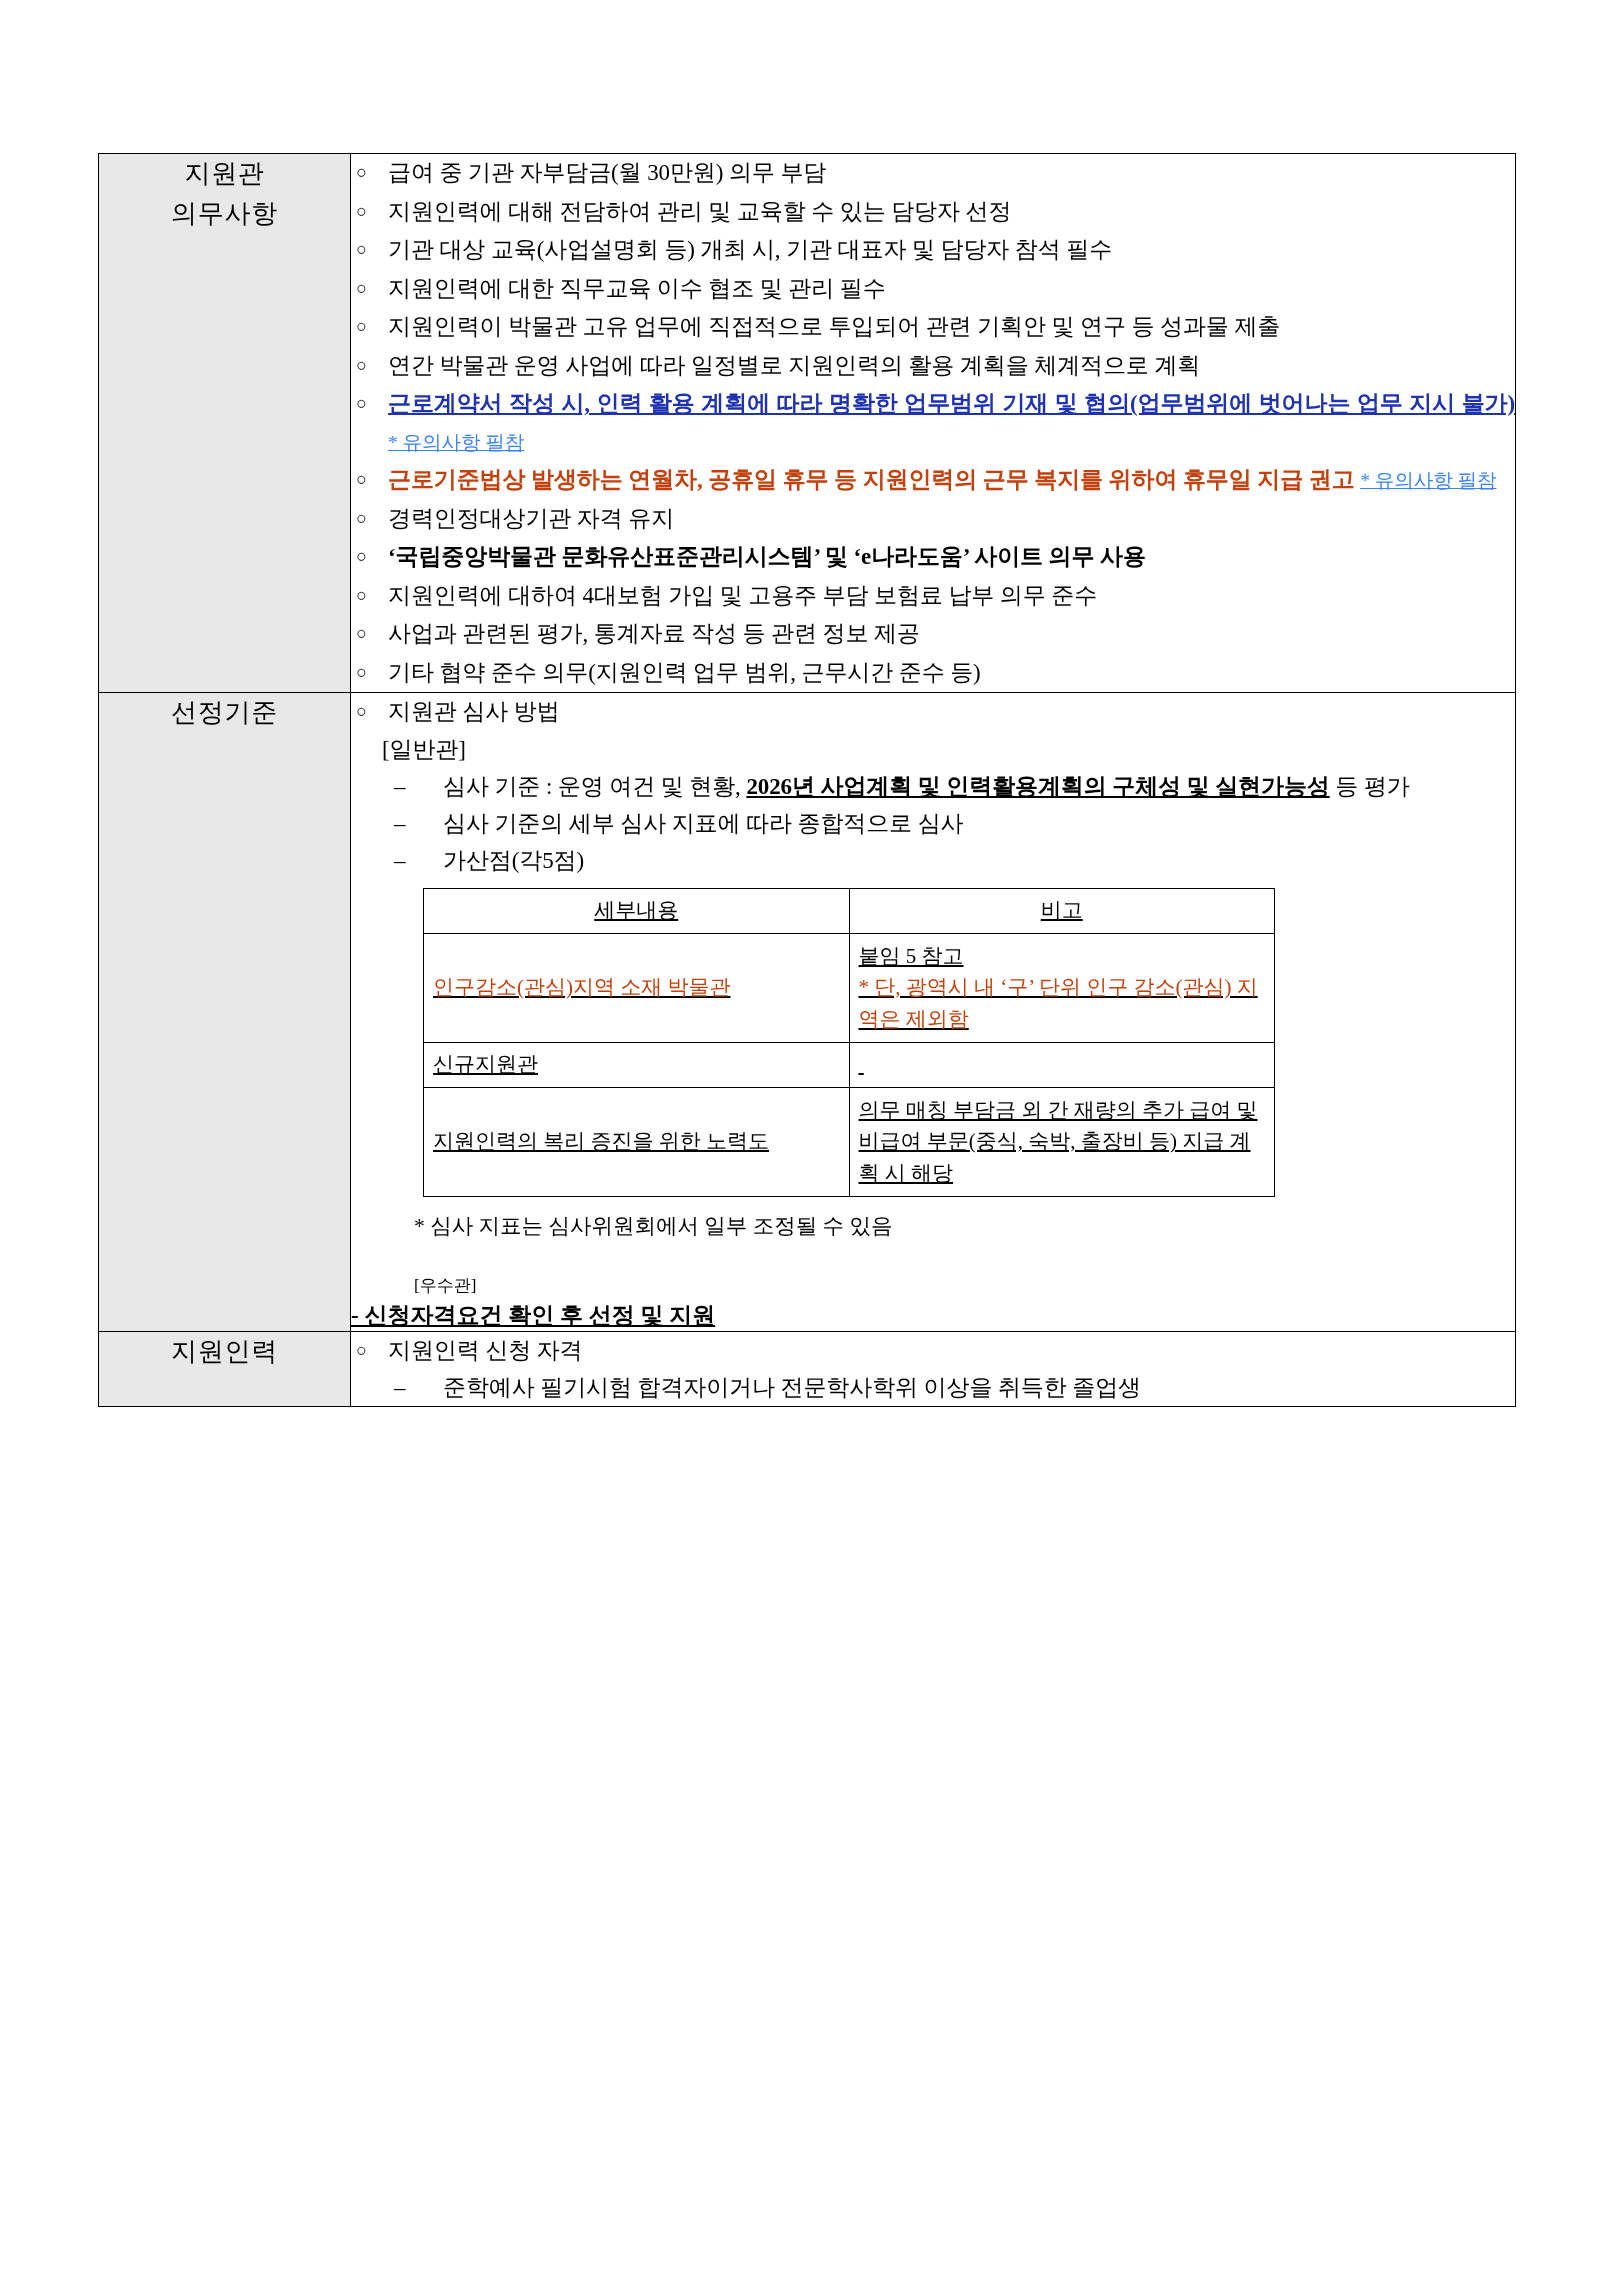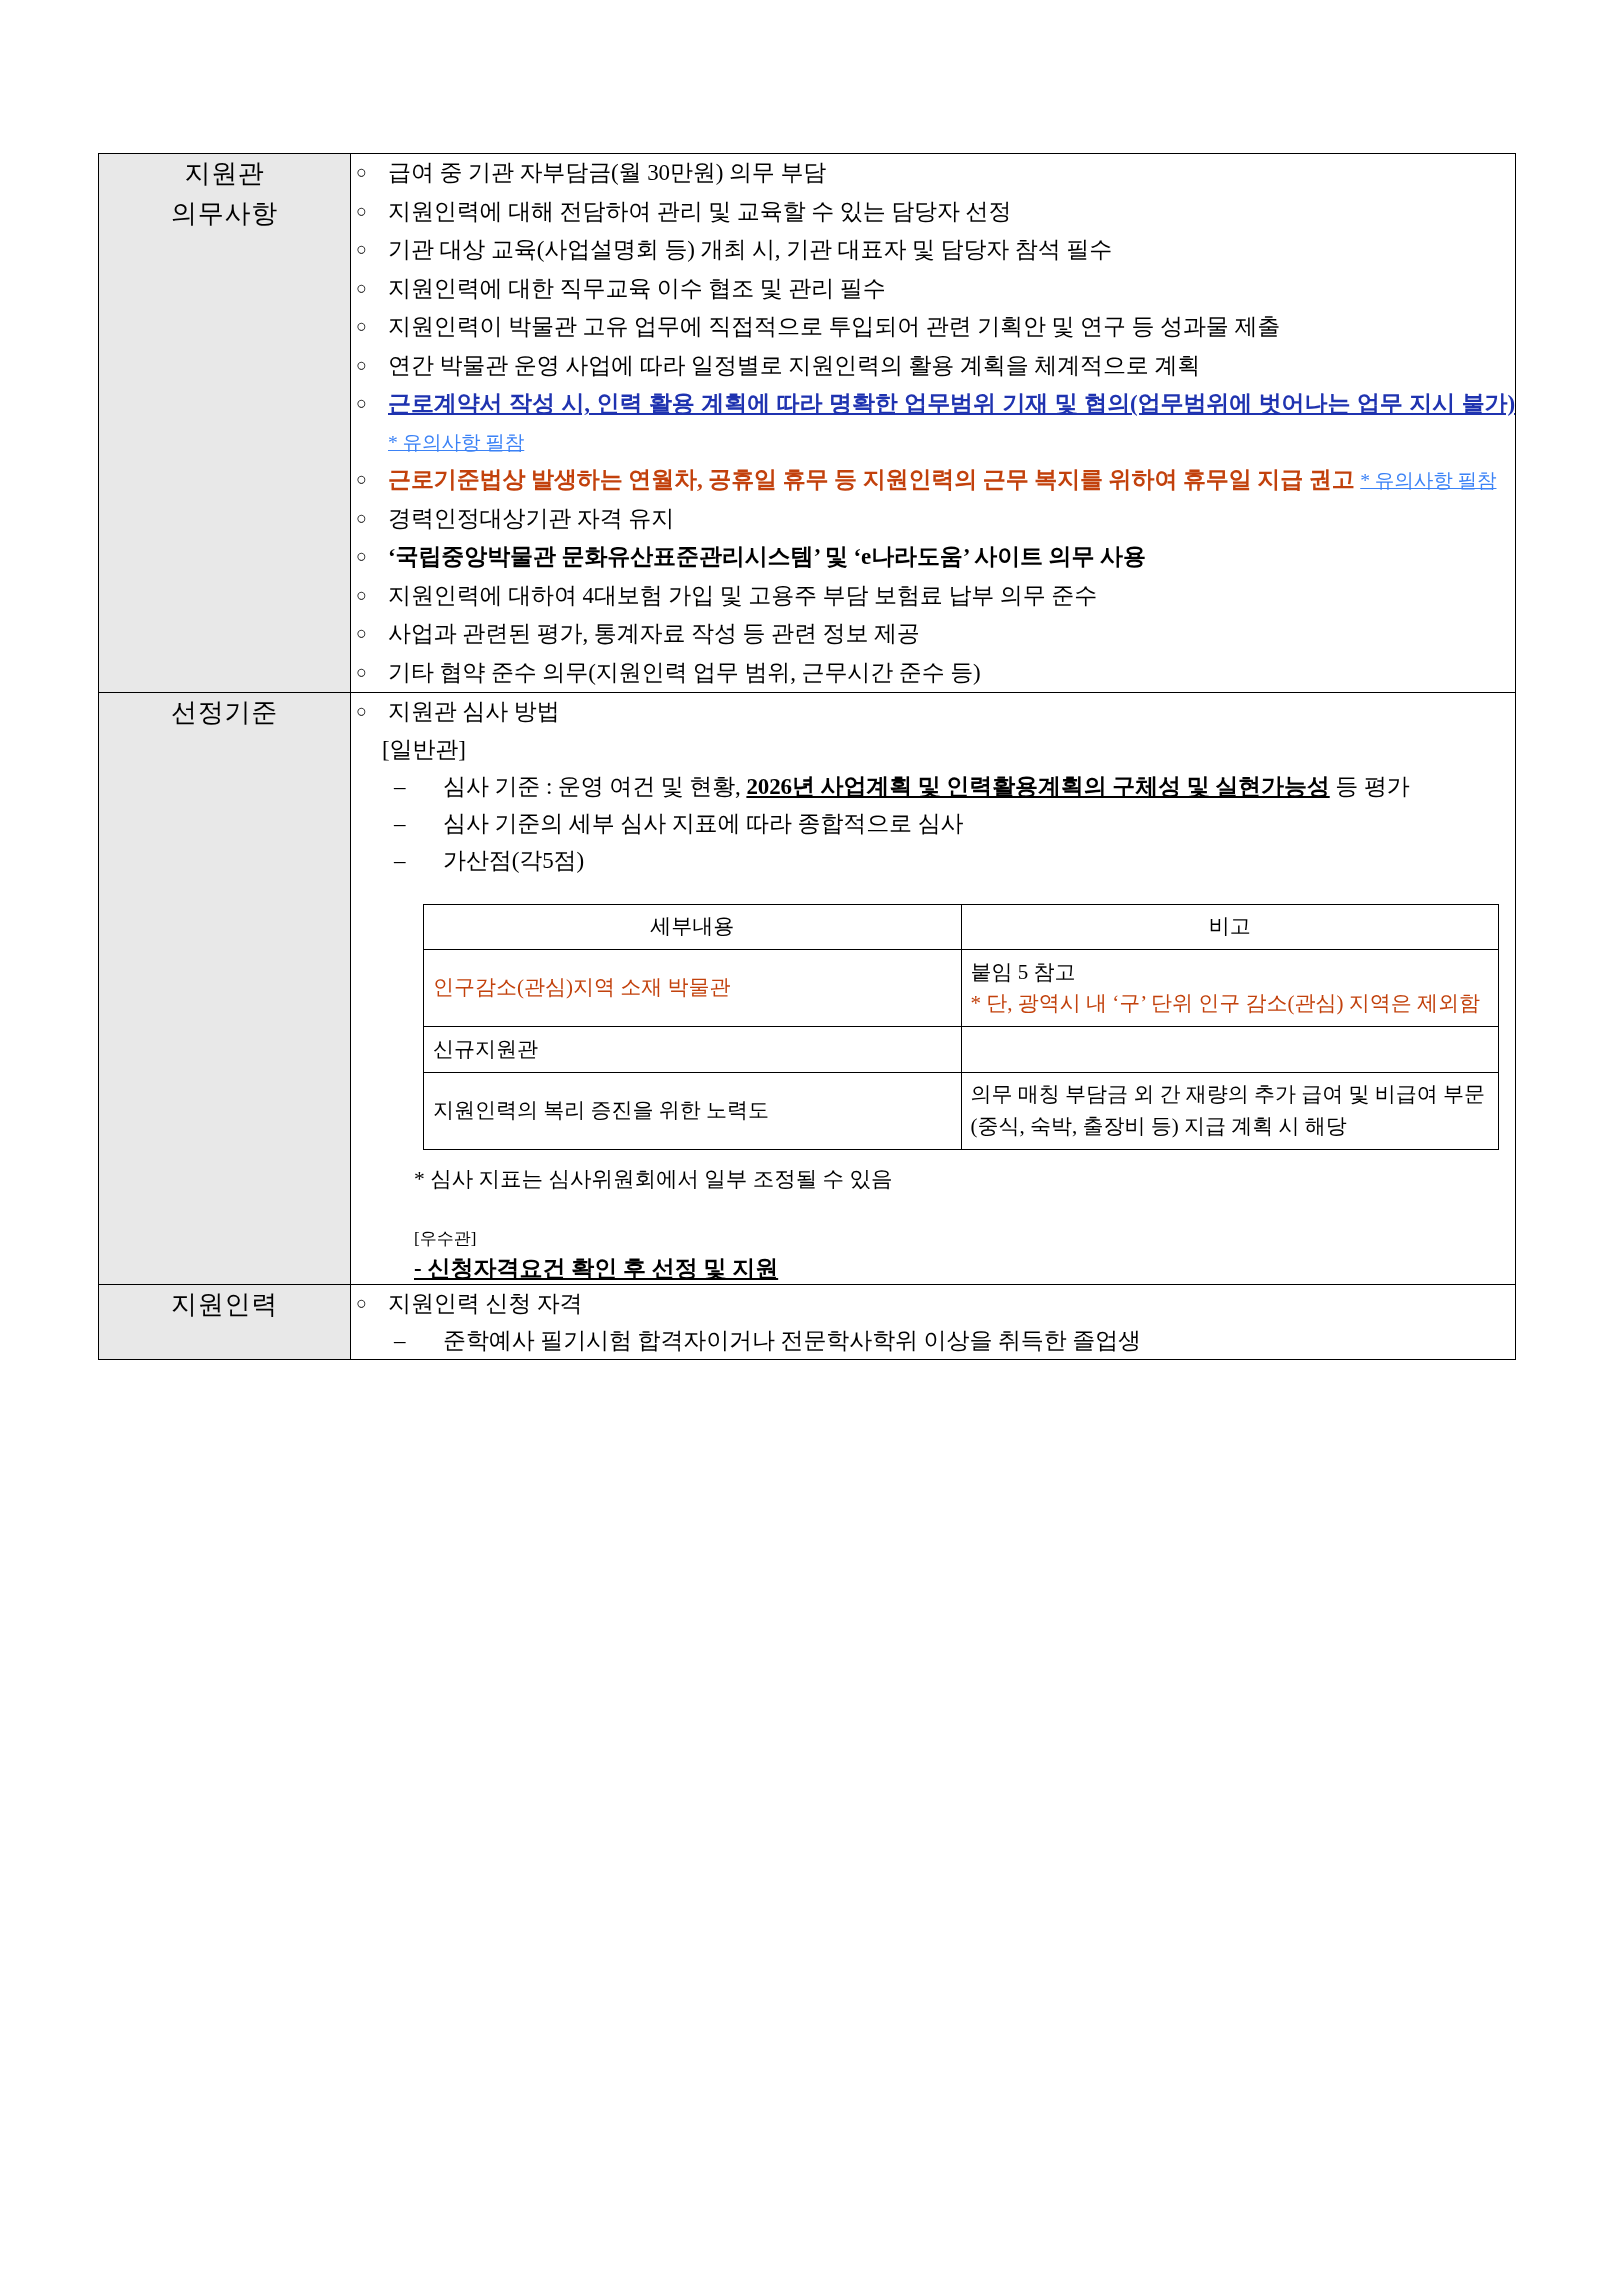--- a/index.html
+++ b/index.html
@@ -113,22 +113,23 @@
   .dash::before {
     content: "–";
     position: absolute;
     left: 43px;
     top: 0;
   }
 
   table.inner {
     border-collapse: collapse;
     table-layout: fixed;
-    width: 1076px;
-    margin: 24px 0 0 72px;
+    width: 852px;
+    margin: 8px 0 0 72px;
+    text-decoration: underline;
   }
   table.inner td, table.inner th {
     border: 1.3px solid #000000;
     font-size: 21px;
     line-height: 1.5;
     padding: 6.5px 9px;
     font-weight: normal;
     vertical-align: middle;
   }
   table.inner th {
@@ -140,21 +141,20 @@
     font-size: 21.5px;
     margin: 14.3px 0 0 63px;
   }
   .gap { height: 34px; }
   .excellent-head {
     font-size: 17px;
     margin: 0 0 2.6px 63px;
   }
   .excellent-line {
     font-size: 23px;
-    margin-left: 63px;
     font-weight: bold;
     text-decoration: underline;
   }
 </style>
 </head>
 <body>
 
 <div class="page">
   <table class="main">
     <tbody>

